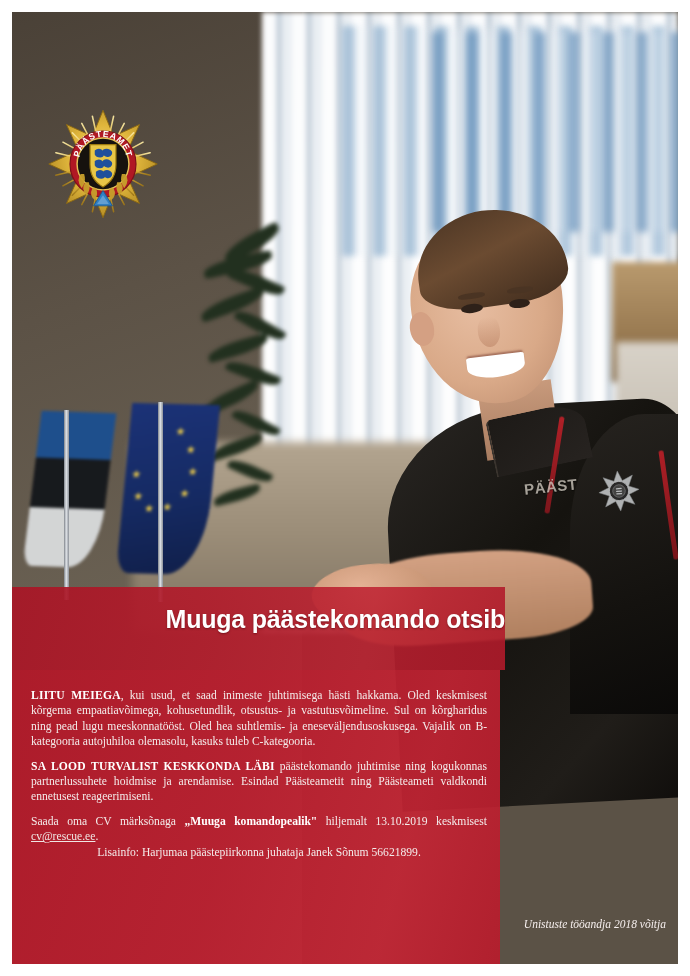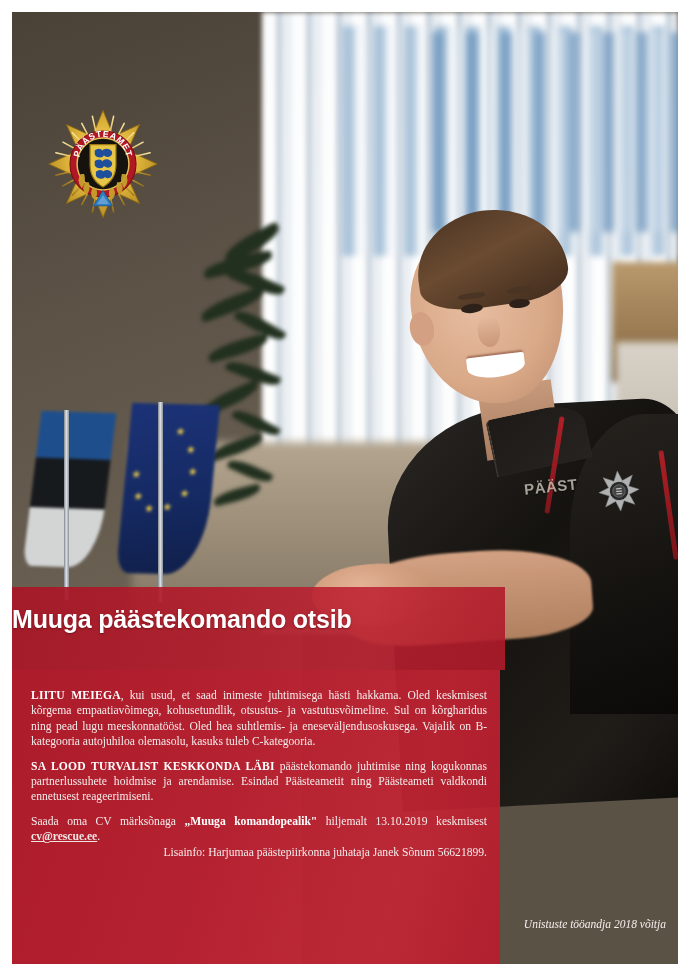--- a/index.html
+++ b/index.html
@@ -346,21 +346,21 @@
         rgba(186,28,45,0.93) 45%,
         rgba(198,36,52,0.90) 78%,
         rgba(183,28,44,0.93) 100%);
   }
 
   .headline {
     position: absolute;
     left: 12px;
     top: 605px;
     width: 493px;
-    text-align: left;
+    text-align: right;
     color: #ffffff;
     line-height: 1.13;
     text-shadow: 0 1px 2px rgba(70,0,8,0.5);
   }
   .headline .l1 {
     display: block;
     font-size: 25px;
     font-weight: bold;
     letter-spacing: -0.2px;
   }
@@ -390,24 +390,24 @@
     color: #ffffff;
     letter-spacing: 0.2px;
   }
   .body-text .quoted {
     font-weight: bold;
     color: #ffffff;
   }
   .mail-link {
     color: #f0e6e4;
     text-decoration: underline;
-    font-weight: bold;
+    font-weight: normal;
   }
   .p-apply { text-align: justify; margin-bottom: 0 !important; }
-  .p-info { text-align: right; margin-top: 1px; }
+  .p-info { text-align: center; margin-top: 1px; }
   .footer-note {
     position: absolute;
     right: 24px;
     bottom: 46px;
     color: #f6efee;
     font-family: "Liberation Serif", serif;
     font-style: italic;
     font-size: 11.5px;
   }
 </style>

